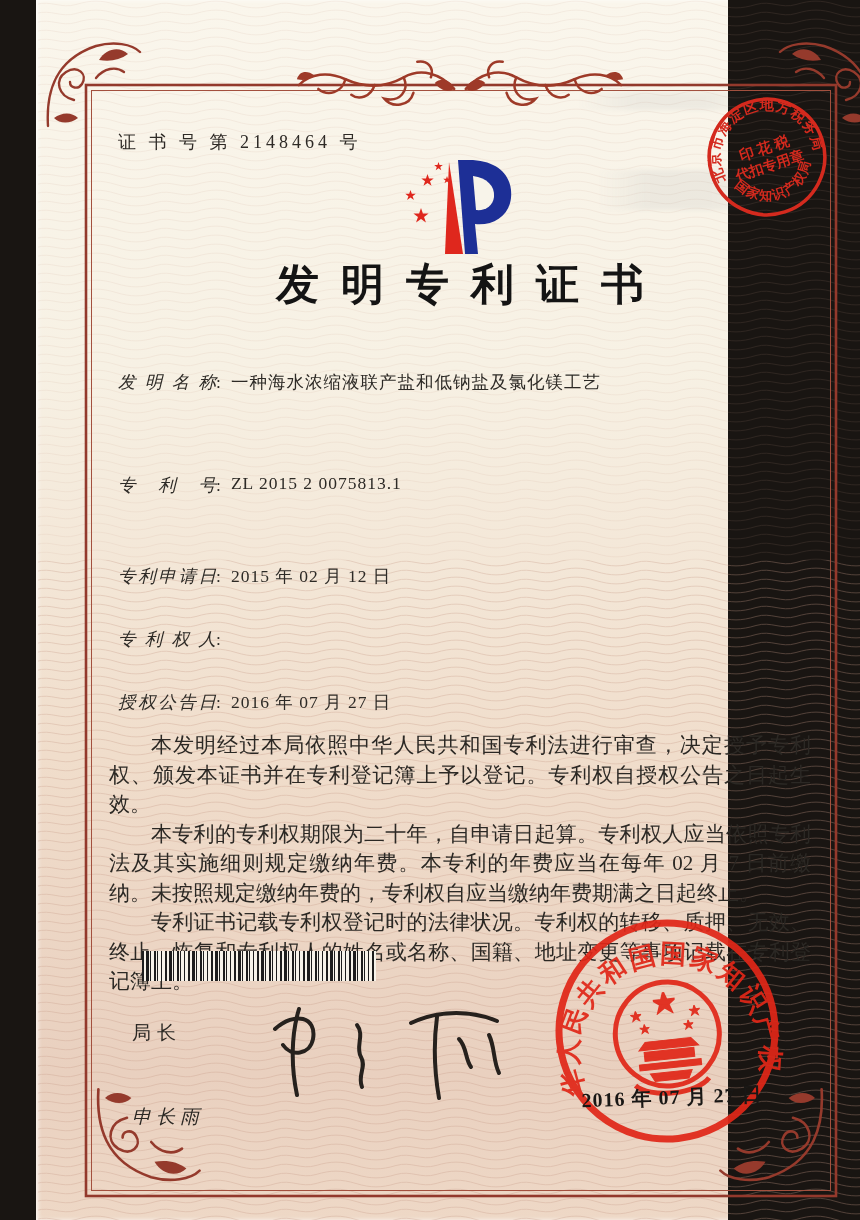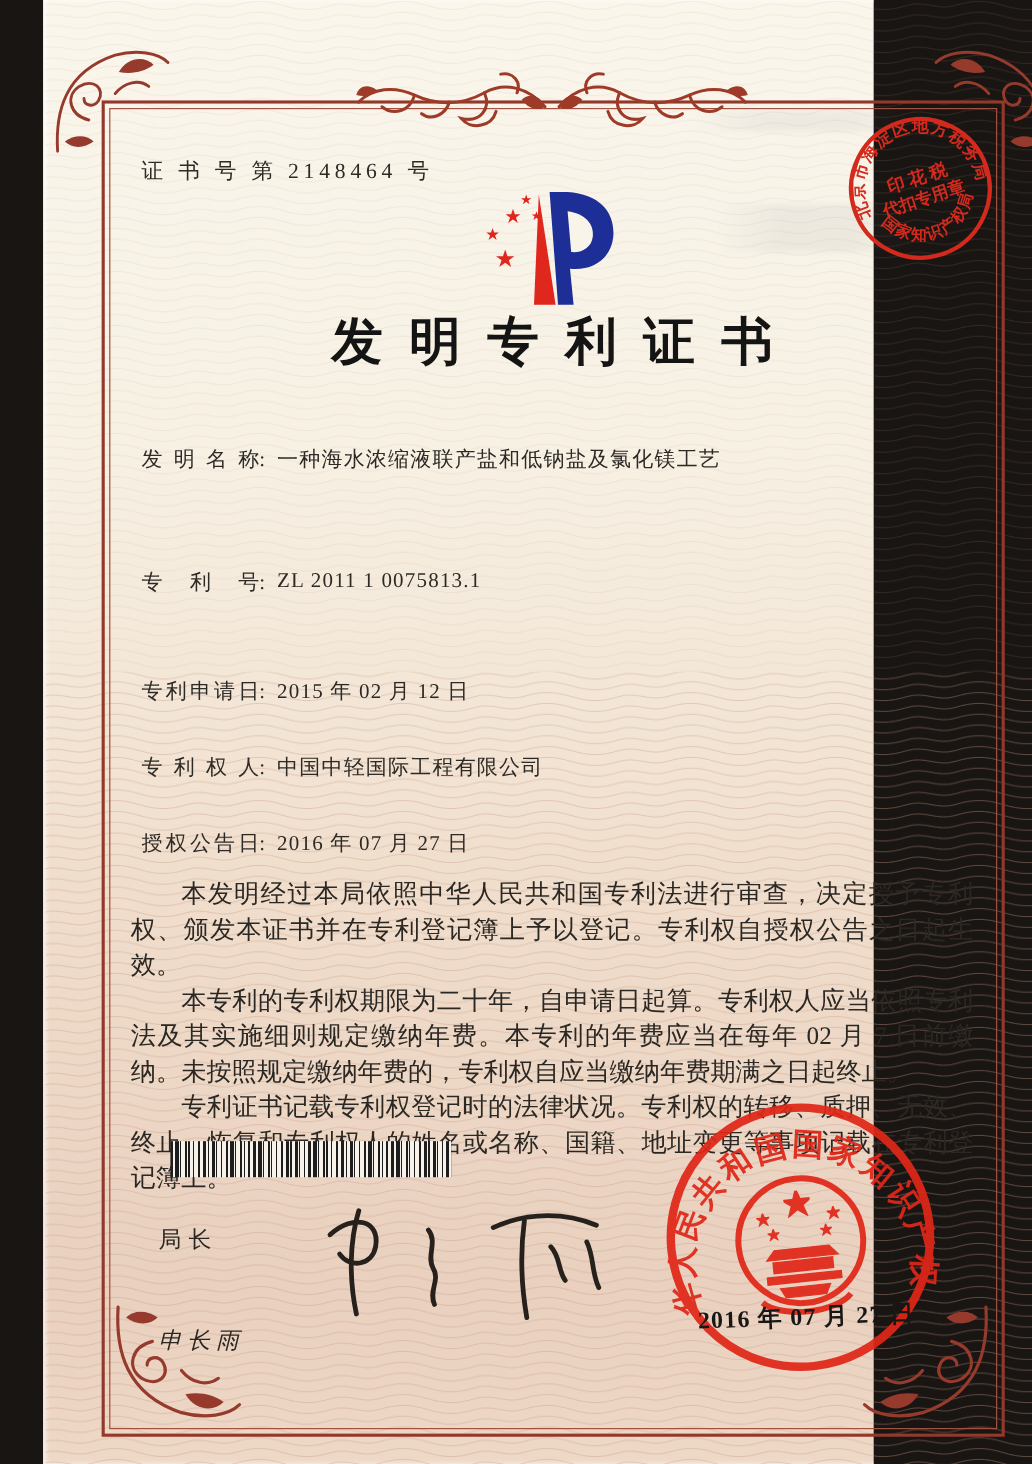--- a/index.html
+++ b/index.html
@@ -8,21 +8,21 @@
         background:linear-gradient(180deg,#faf6ec 0%,#f7f1e4 30%,#f0ddcb 62%,#e9d0bf 88%,#eed8c6 100%);
         box-shadow:inset 2px 0 4px rgba(255,255,255,.8);margin-left:24px;}
   .deco{position:absolute;left:0;top:0;width:848px;height:1220px;}
   .abs{position:absolute;}
   .cert-no{left:82px;top:130px;font-size:18px;letter-spacing:4px;color:#2e2a26;}
   .logo{left:343px;top:156px;width:152px;height:100px;}
   .stamp{left:668px;top:94px;width:126px;height:126px;transform:rotate(-18deg);}
   .title{left:0;top:256px;width:848px;margin:0;text-align:center;font-size:43px;font-weight:600;
          color:#141414;letter-spacing:22px;text-indent:22px;}
   .frow{left:82px;width:700px;font-size:17.5px;color:#2d2a26;display:flex;}
-  .jl{display:inline-block;width:98px;text-align-last:justify;text-align:justify;}
+  .jl{display:inline-block;width:98px;text-align-last:justify;text-align:justify;font-style:italic;}
   .fvalue{margin-left:10px;letter-spacing:1px;}
   .paras{left:73px;top:731px;width:702px;font-size:21px;line-height:29.5px;color:#2b2824;text-align:justify;}
   .paras p{margin:0;text-indent:2em;}
   .barcode{left:106px;top:951px;width:234px;height:30px;
     background:repeating-linear-gradient(90deg,#1d1d1d 0 2px,#f7f3ea 2px 4px,#1d1d1d 4px 7px,#f7f3ea 7px 8px,#1d1d1d 8px 9px,#f7f3ea 9px 12px,#1d1d1d 12px 14px,#f7f3ea 14px 15px,#1d1d1d 15px 16px,#f7f3ea 16px 19px,#1d1d1d 19px 20px,#f7f3ea 20px 23px);}
   .officer-title{left:96px;top:1020px;font-size:19px;letter-spacing:6px;color:#2a2723;font-family:"Liberation Sans","DejaVu Sans",sans-serif;}
   .officer-name{left:96px;top:1104px;font-size:19px;letter-spacing:5px;color:#2a2723;font-family:"Liberation Sans","DejaVu Sans",sans-serif;font-style:italic;}
   .sig{left:225px;top:995px;width:255px;height:105px;}
   .seal{left:516px;top:916px;width:230px;height:230px;transform:rotate(-6deg);}
   .seal-date{left:528px;top:1084px;width:216px;text-align:center;font-size:20px;font-weight:600;
@@ -111,29 +111,28 @@
   </svg>
 
   <h1 class="abs title">发明专利证书</h1>
 
   <div class="abs frow" style="top:370px">
     <span class="flabel"><span class="jl">发明名称</span><span>:</span></span>
     <span class="fvalue">一种海水浓缩液联产盐和低钠盐及氯化镁工艺</span>
   </div>
   <div class="abs frow" style="top:473px">
     <span class="flabel"><span class="jl">专利号</span><span>:</span></span>
-    <span class="fvalue">ZL 2011 1 0075813.1</span>
+    <span class="fvalue">ZL 2015 2 0075813.1</span>
   </div>
   <div class="abs frow" style="top:564px">
     <span class="flabel"><span class="jl">专利申请日</span><span>:</span></span>
     <span class="fvalue">2015 年 02 月 12 日</span>
   </div>
   <div class="abs frow" style="top:627px">
     <span class="flabel"><span class="jl">专利权人</span><span>:</span></span>
-    <span class="fvalue">中国中轻国际工程有限公司</span>
   </div>
   <div class="abs frow" style="top:690px">
     <span class="flabel"><span class="jl">授权公告日</span><span>:</span></span>
     <span class="fvalue">2016 年 07 月 27 日</span>
   </div>
 
   <div class="abs paras">
     <p>本发明经过本局依照中华人民共和国专利法进行审查，决定授予专利权、颁发本证书并在专利登记簿上予以登记。专利权自授权公告之日起生效。</p>
     <p>本专利的专利权期限为二十年，自申请日起算。专利权人应当依照专利法及其实施细则规定缴纳年费。本专利的年费应当在每年 02 月 7 日前缴纳。未按照规定缴纳年费的，专利权自应当缴纳年费期满之日起终止。</p>
     <p>专利证书记载专利权登记时的法律状况。专利权的转移、质押、无效、终止、恢复和专利权人的姓名或名称、国籍、地址变更等事项记载在专利登记簿上。</p>

